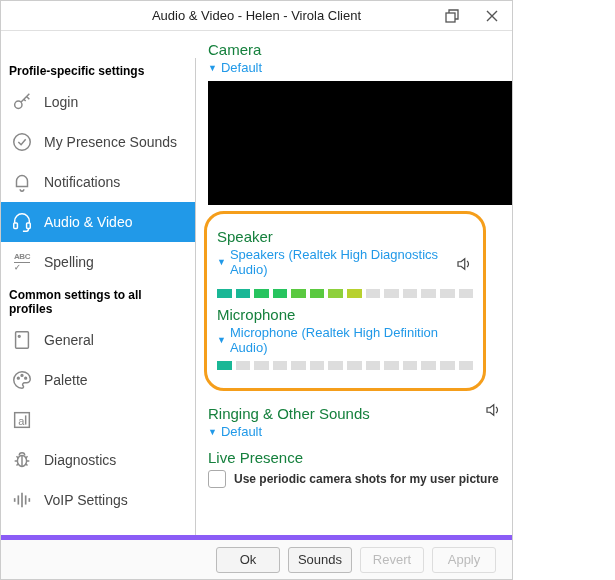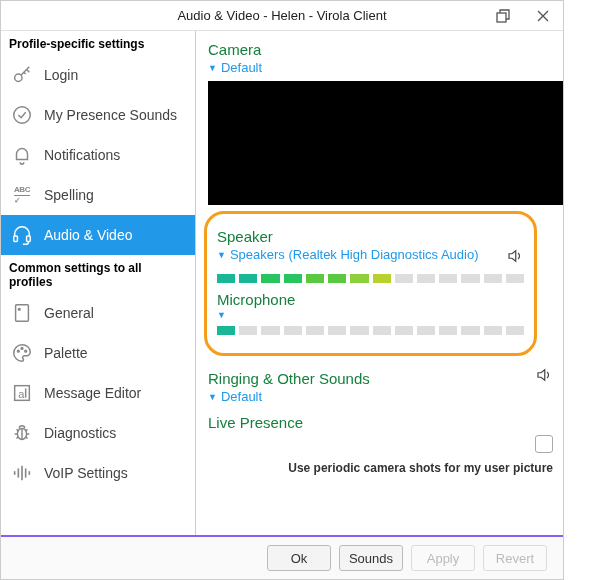--- a/index.html
+++ b/index.html
@@ -1,45 +1,45 @@
 <!DOCTYPE html>
 <html><head>
 <meta charset="utf-8">
 <style>
   * { box-sizing: border-box; margin: 0; padding: 0; }
   body { font-family: "Segoe UI", Arial, sans-serif; font-size: 13px; color: #333; background: #fff; width: 615px; height: 580px; overflow: hidden; }
-  .window { width: 564px; height: 580px; display: flex; flex-direction: column; border: 1px solid #ccc; }
+  .window { width: 513px; height: 580px; display: flex; flex-direction: column; border: 1px solid #ccc; }
   .titlebar { height: 30px; display: flex; align-items: center; justify-content: center; position: relative; border-bottom: 1px solid #e0e0e0; background: #fff; }
   .titlebar-title { font-size: 13px; color: #222; font-weight: 400; }
   .titlebar-ctrls { position: absolute; right: 0; top: 0; height: 30px; display: flex; align-items: center; }
   .titlebar-ctrls .ctrl { width: 40px; height: 30px; display: flex; align-items: center; justify-content: center; color: #555; cursor: pointer; }
   .body { flex: 1; display: flex; overflow: hidden; }
-  .sidebar { width: 195px; border-right: 1px solid #ccc; overflow-y: auto; background: #fff; }
+  .sidebar { width: 195px; border-right: 1px solid #ccc; overflow-y: auto; background: #fff; margin-top: 27px; }
   .section-header { font-weight: 700; font-size: 12px; padding: 6px 8px 4px 8px; color: #000; }
   .nav-item { display: flex; align-items: center; height: 40px; padding: 0 10px; gap: 11px; font-size: 14px; color: #444; cursor: pointer; }
   .nav-item.active { background: #2199e8; color: #fff; }
   .nav-icon { width: 22px; height: 22px; display: flex; align-items: center; justify-content: center; color: #888; }
   .nav-item.active .nav-icon { color: #fff; }
   .content { flex: 1; position: relative; overflow-y: auto; padding: 4px 10px 0 12px; }
   .section-title { color: #15803d; font-size: 15px; margin-top: 6px; margin-bottom: 2px; }
   .dropdown-row { display: flex; align-items: center; gap: 4px; font-size: 13px; color: #2199e8; margin-bottom: 6px; cursor: pointer; }
   .dropdown-row .tri { color: #2199e8; font-size: 9px; }
   .camera-preview { width: 380px; height: 124px; background: #000; margin-bottom: 6px; }
   .highlight-box { border: 3px solid #f59e1b; border-radius: 20px; padding: 8px 10px 10px 10px; margin: 2px 16px 8px -4px; }
   .device-row { display: flex; align-items: center; justify-content: space-between; }
   .meter { display: flex; gap: 4px; margin: 6px 0 8px 0; }
   .meter .seg { width: 22px; height: 9px; background: #ddd; }
   .meter .seg.g1 { background: #1ab796; }
   .meter .seg.g2 { background: #27c45f; }
   .meter .seg.g3 { background: #5ac940; }
   .meter .seg.g4 { background: #8ed03c; }
   .meter .seg.g5 { background: #b8d12e; }
-  .checkbox-row { display: flex; align-items: flex-end; gap: 8px; margin-top: 4px; font-size: 12px; font-weight: 600; flex-direction: column; }
+  .checkbox-row { display: flex; align-items: center; gap: 8px; margin-top: 4px; font-size: 12px; font-weight: 600; }
   .checkbox { width: 18px; height: 18px; border: 1px solid #aaa; border-radius: 3px; background: #fff; }
-  .footer { height: 44px; border-top: 2px solid #8b5cf6; display: flex; align-items: center; justify-content: flex-end; gap: 8px; padding: 0 16px; background: #fafafa; }
+  .footer { height: 44px; border-top: 5px solid #8b5cf6; display: flex; align-items: center; justify-content: flex-end; gap: 8px; padding: 0 16px; background: #fafafa; }
   .btn { min-width: 64px; height: 26px; border: 1px solid #bbb; border-radius: 3px; background: #f4f4f4; font-size: 13px; color: #333; display: flex; align-items: center; justify-content: center; cursor: pointer; }
   .btn.disabled { color: #bbb; border-color: #ddd; background: #fafafa; cursor: default; }
   .vol-icon { color: #444; }
 </style>
 </head>
 <body>
 
 <div class="window">
   <div class="titlebar">
     <span class="titlebar-title">Audio &amp; Video - Helen - Virola Client</span>
@@ -84,39 +84,39 @@
 
       <div class="nav-item">
         <span class="nav-icon">
             <svg width="22" height="22" viewBox="0 0 24 24" fill="none" stroke="currentColor" stroke-width="1.6">
               <path d="M6 17 V11 a6 6 0 0 1 12 0 V17 H6 Z M10 20 a2 2 0 0 0 4 0"></path>
             </svg>
           </span>
         <span>Notifications</span>
       </div>
 
-      <div class="nav-item">
-        <span class="nav-icon">
-            <span style="font-size:8px;font-weight:600;letter-spacing:-0.5px">ABC<span style="display:block;border-top:1.5px solid currentColor;margin-top:1px"></span>✓</span>
-          </span>
-        <span>Spelling</span>
-      </div>
-
       <div class="nav-item active">
         <span class="nav-icon">
             <svg width="22" height="22" viewBox="0 0 24 24" fill="none" stroke="currentColor" stroke-width="1.6">
               <path d="M4 13 V11 a8 8 0 0 1 16 0 V13"></path>
               <rect x="3" y="13" width="4" height="6" rx="1"></rect>
               <rect x="17" y="13" width="4" height="6" rx="1"></rect>
               <path d="M19 19 v1 a2 2 0 0 1 -2 2 h-4"></path>
             </svg>
           </span>
         <span>Audio &amp; Video</span>
       </div>
 
+      <div class="nav-item">
+        <span class="nav-icon">
+            <span style="font-size:8px;font-weight:600;letter-spacing:-0.5px">ABC<span style="display:block;border-top:1.5px solid currentColor;margin-top:1px"></span>✓</span>
+          </span>
+        <span>Spelling</span>
+      </div>
+
       <div class="section-header">Common settings to all profiles</div>
 
       <div class="nav-item">
         <span class="nav-icon">
             <svg width="22" height="22" viewBox="0 0 24 24" fill="none" stroke="currentColor" stroke-width="1.6">
               <rect x="5" y="3" width="14" height="18" rx="1"></rect>
               <circle cx="9" cy="8" r="1"></circle>
             </svg>
           </span>
         <span>General</span>
@@ -136,21 +136,20 @@
 
 
       <div class="nav-item">
         <span class="nav-icon">
             <svg width="22" height="22" viewBox="0 0 24 24" fill="none" stroke="currentColor" stroke-width="1.6">
               <rect x="4" y="4" width="16" height="16"></rect>
               <text x="8" y="17" font-size="12" fill="currentColor" stroke="none">a</text>
               <line x1="16" y1="7" x2="16" y2="17"></line>
             </svg>
           </span>
-        <span>Message Editor</span>
       </div>
 
       <div class="nav-item">
         <span class="nav-icon">
             <svg width="22" height="22" viewBox="0 0 24 24" fill="none" stroke="currentColor" stroke-width="1.6">
               <ellipse cx="12" cy="13" rx="5" ry="6"></ellipse>
               <path d="M9 7 a3 3 0 0 1 6 0 M4 13 H7 M17 13 H20 M6 8 L8 10 M18 8 L16 10 M6 18 L8 16 M18 18 L16 16 M12 7 V19"></path>
             </svg>
           </span>
         <span>Diagnostics</span>
@@ -203,20 +202,21 @@
             <div class="seg"></div>
             <div class="seg"></div>
             <div class="seg"></div>
             <div class="seg"></div>
             <div class="seg"></div>
         </div>
 
         <div class="section-title">Microphone</div>
         <div class="dropdown-row">
           <span class="tri">▼</span>
+          <span>Microphone (Realtek High Definition Audio)</span>
         </div>
         <div class="meter">
           <div class="seg g1"></div>
             <div class="seg"></div>
             <div class="seg"></div>
             <div class="seg"></div>
             <div class="seg"></div>
             <div class="seg"></div>
             <div class="seg"></div>
             <div class="seg"></div>
@@ -245,16 +245,16 @@
       <div class="checkbox-row">
         <div class="checkbox"></div>
         <span>Use periodic camera shots for my user picture</span>
       </div>
     </div>
   </div>
 
   <div class="footer">
     <div class="btn">Ok</div>
     <div class="btn">Sounds</div>
+    <div class="btn disabled">Revert</div>
     <div class="btn disabled">Apply</div>
-    <div class="btn disabled">Revert</div>
   </div>
 </div>
 
 </body></html>

